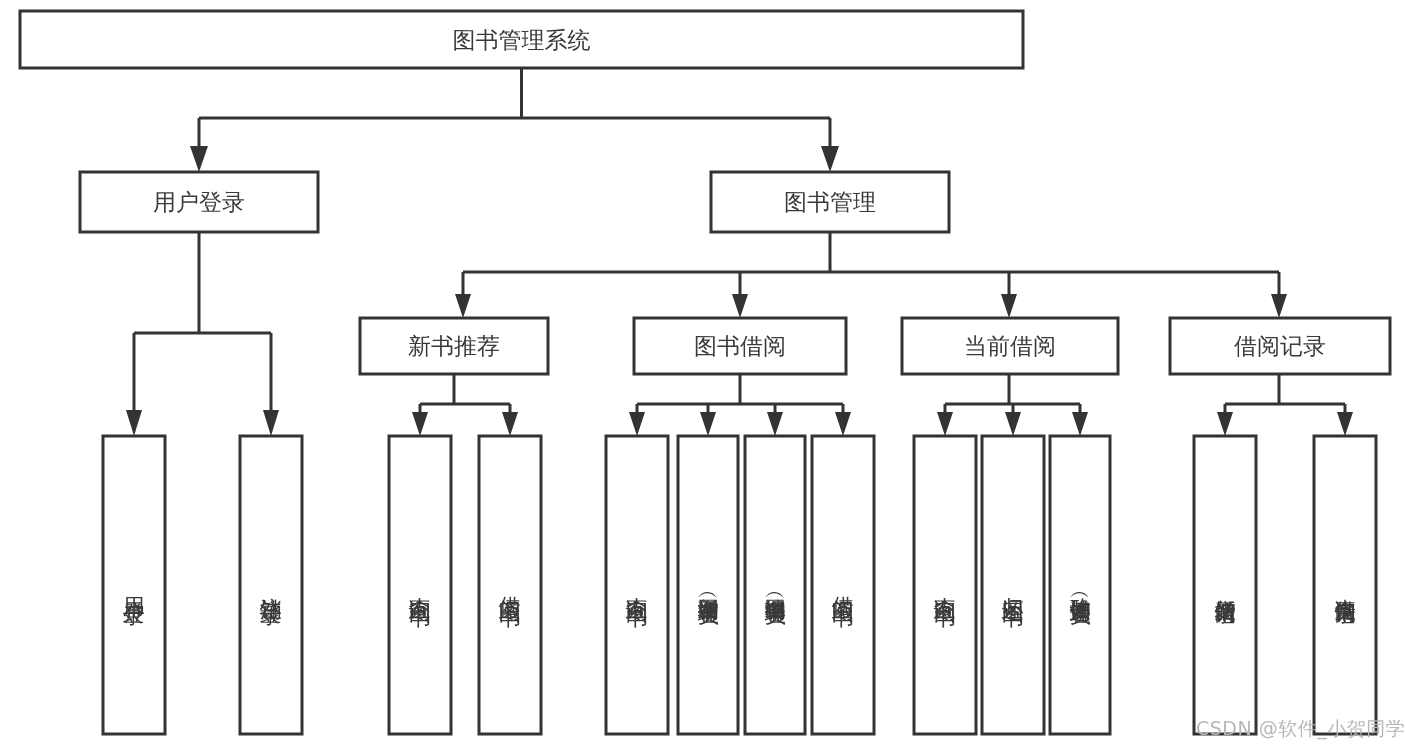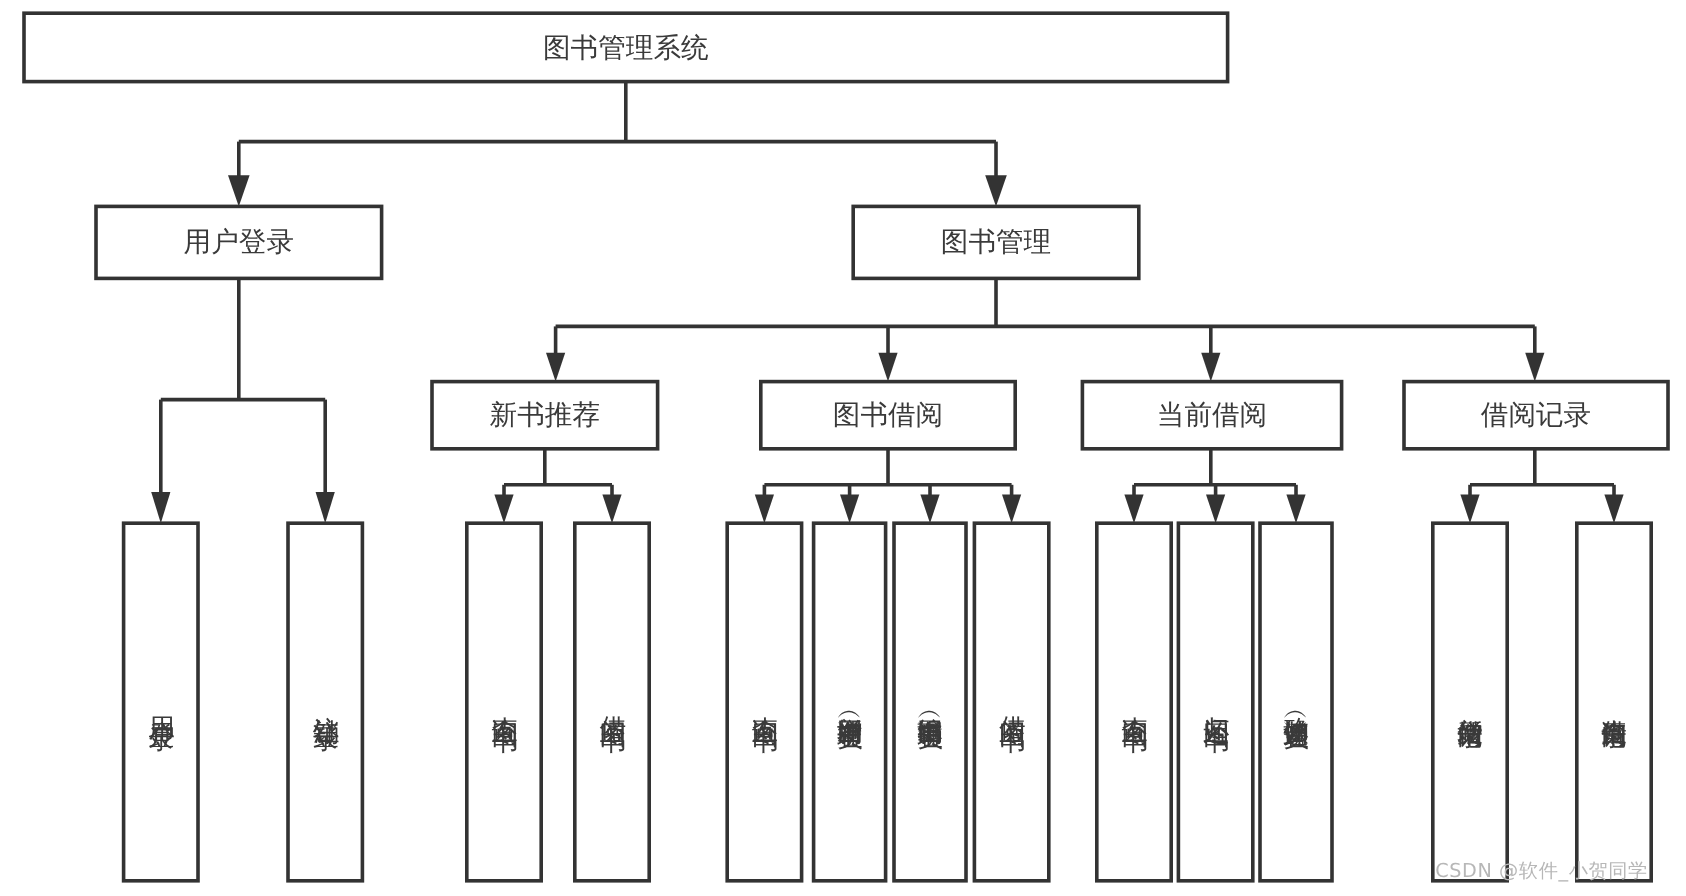--- a/index.html
+++ b/index.html
@@ -61,21 +61,21 @@
     text-align: center;
     display: flex;
     align-items: center;
     justify-content: center;
     white-space: nowrap;
     pointer-events: none;
   }
   .watermark {
     position: absolute;
     font-family: "DejaVu Sans", "Liberation Sans", sans-serif;
-    font-size: 16px;
+    font-size: 19px;
     color: #b7b7b7;
     white-space: nowrap;
     letter-spacing: 0.5px;
   }
 </style>
 </head>
 <body>
 
 <div id="diagram-root">
 

